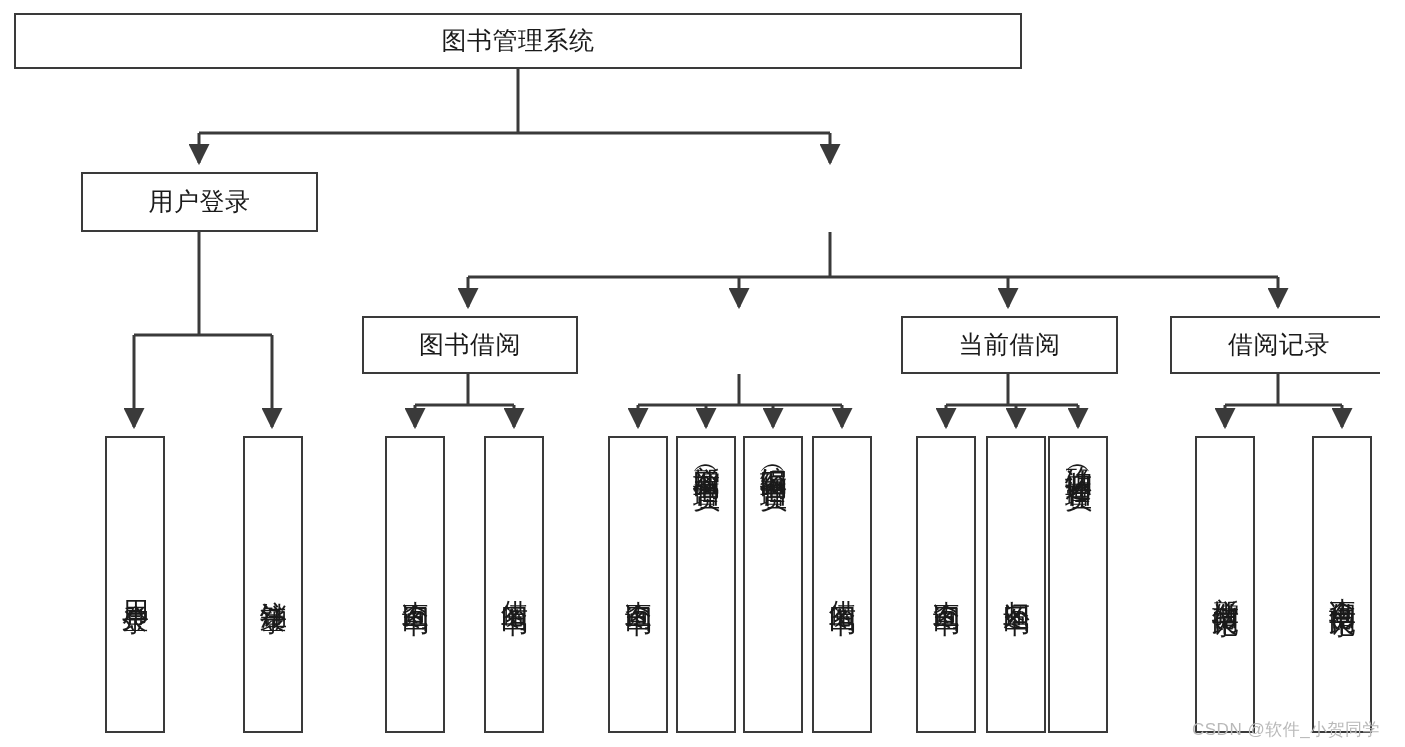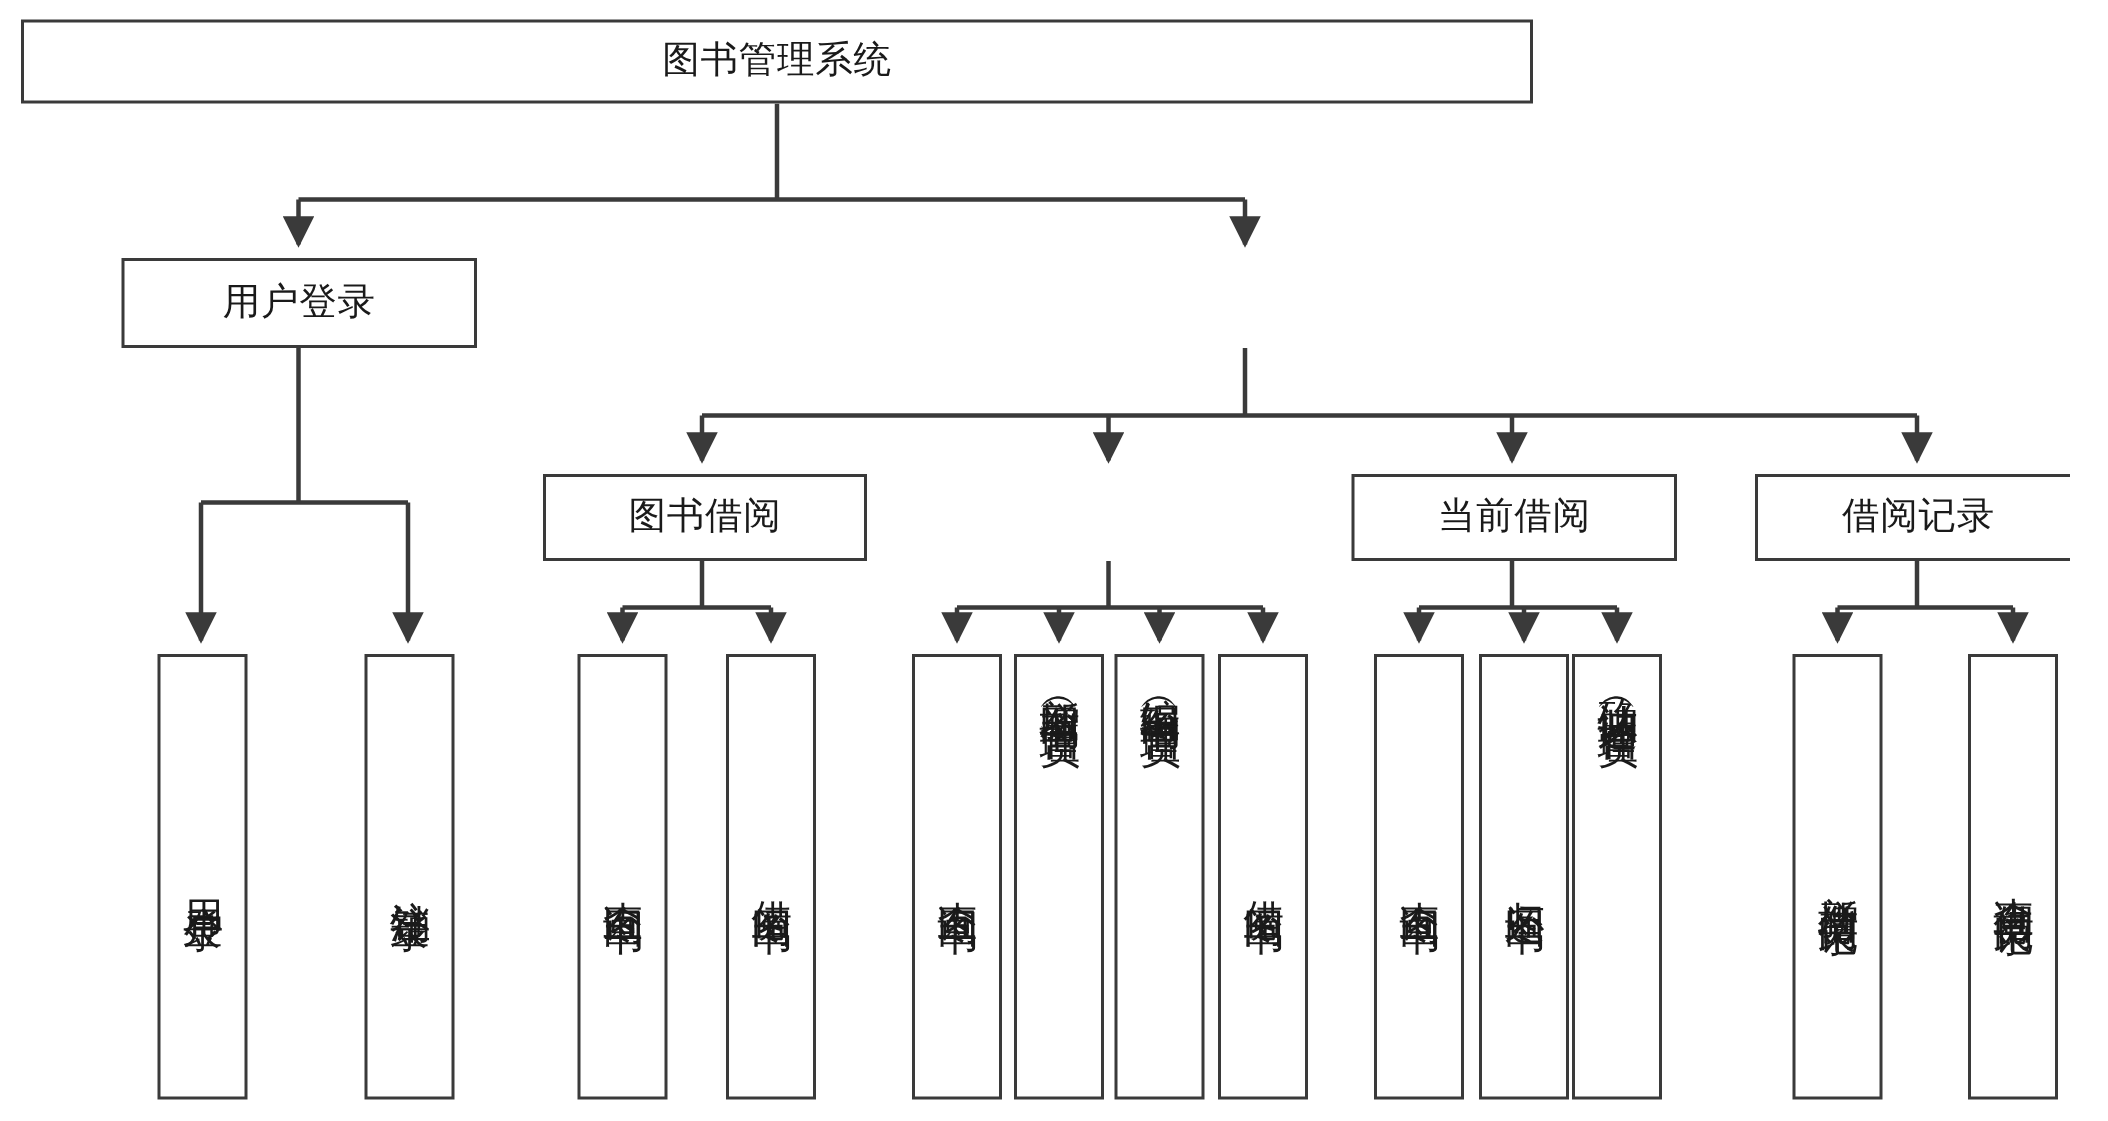--- a/index.html
+++ b/index.html
@@ -175,14 +175,15 @@
   <div class="node vertical" style="left: 1048px; top: 436px; width: 60px; height: 297px;">
     <span class="node-label">确认归还（管理员）</span>
   </div>
   <div class="node vertical centered" style="left: 1195px; top: 436px; width: 60px; height: 297px;">
     <span class="node-label">新增借阅记录</span>
   </div>
   <div class="node vertical centered" style="left: 1312px; top: 436px; width: 60px; height: 297px;">
     <span class="node-label">查询借阅记录</span>
   </div>
 
+  <div class="watermark" style="left: 1192px; top: 718px;">CSDN @软件_小贺同学</div>
 
 </div>
 
 </body></html>

